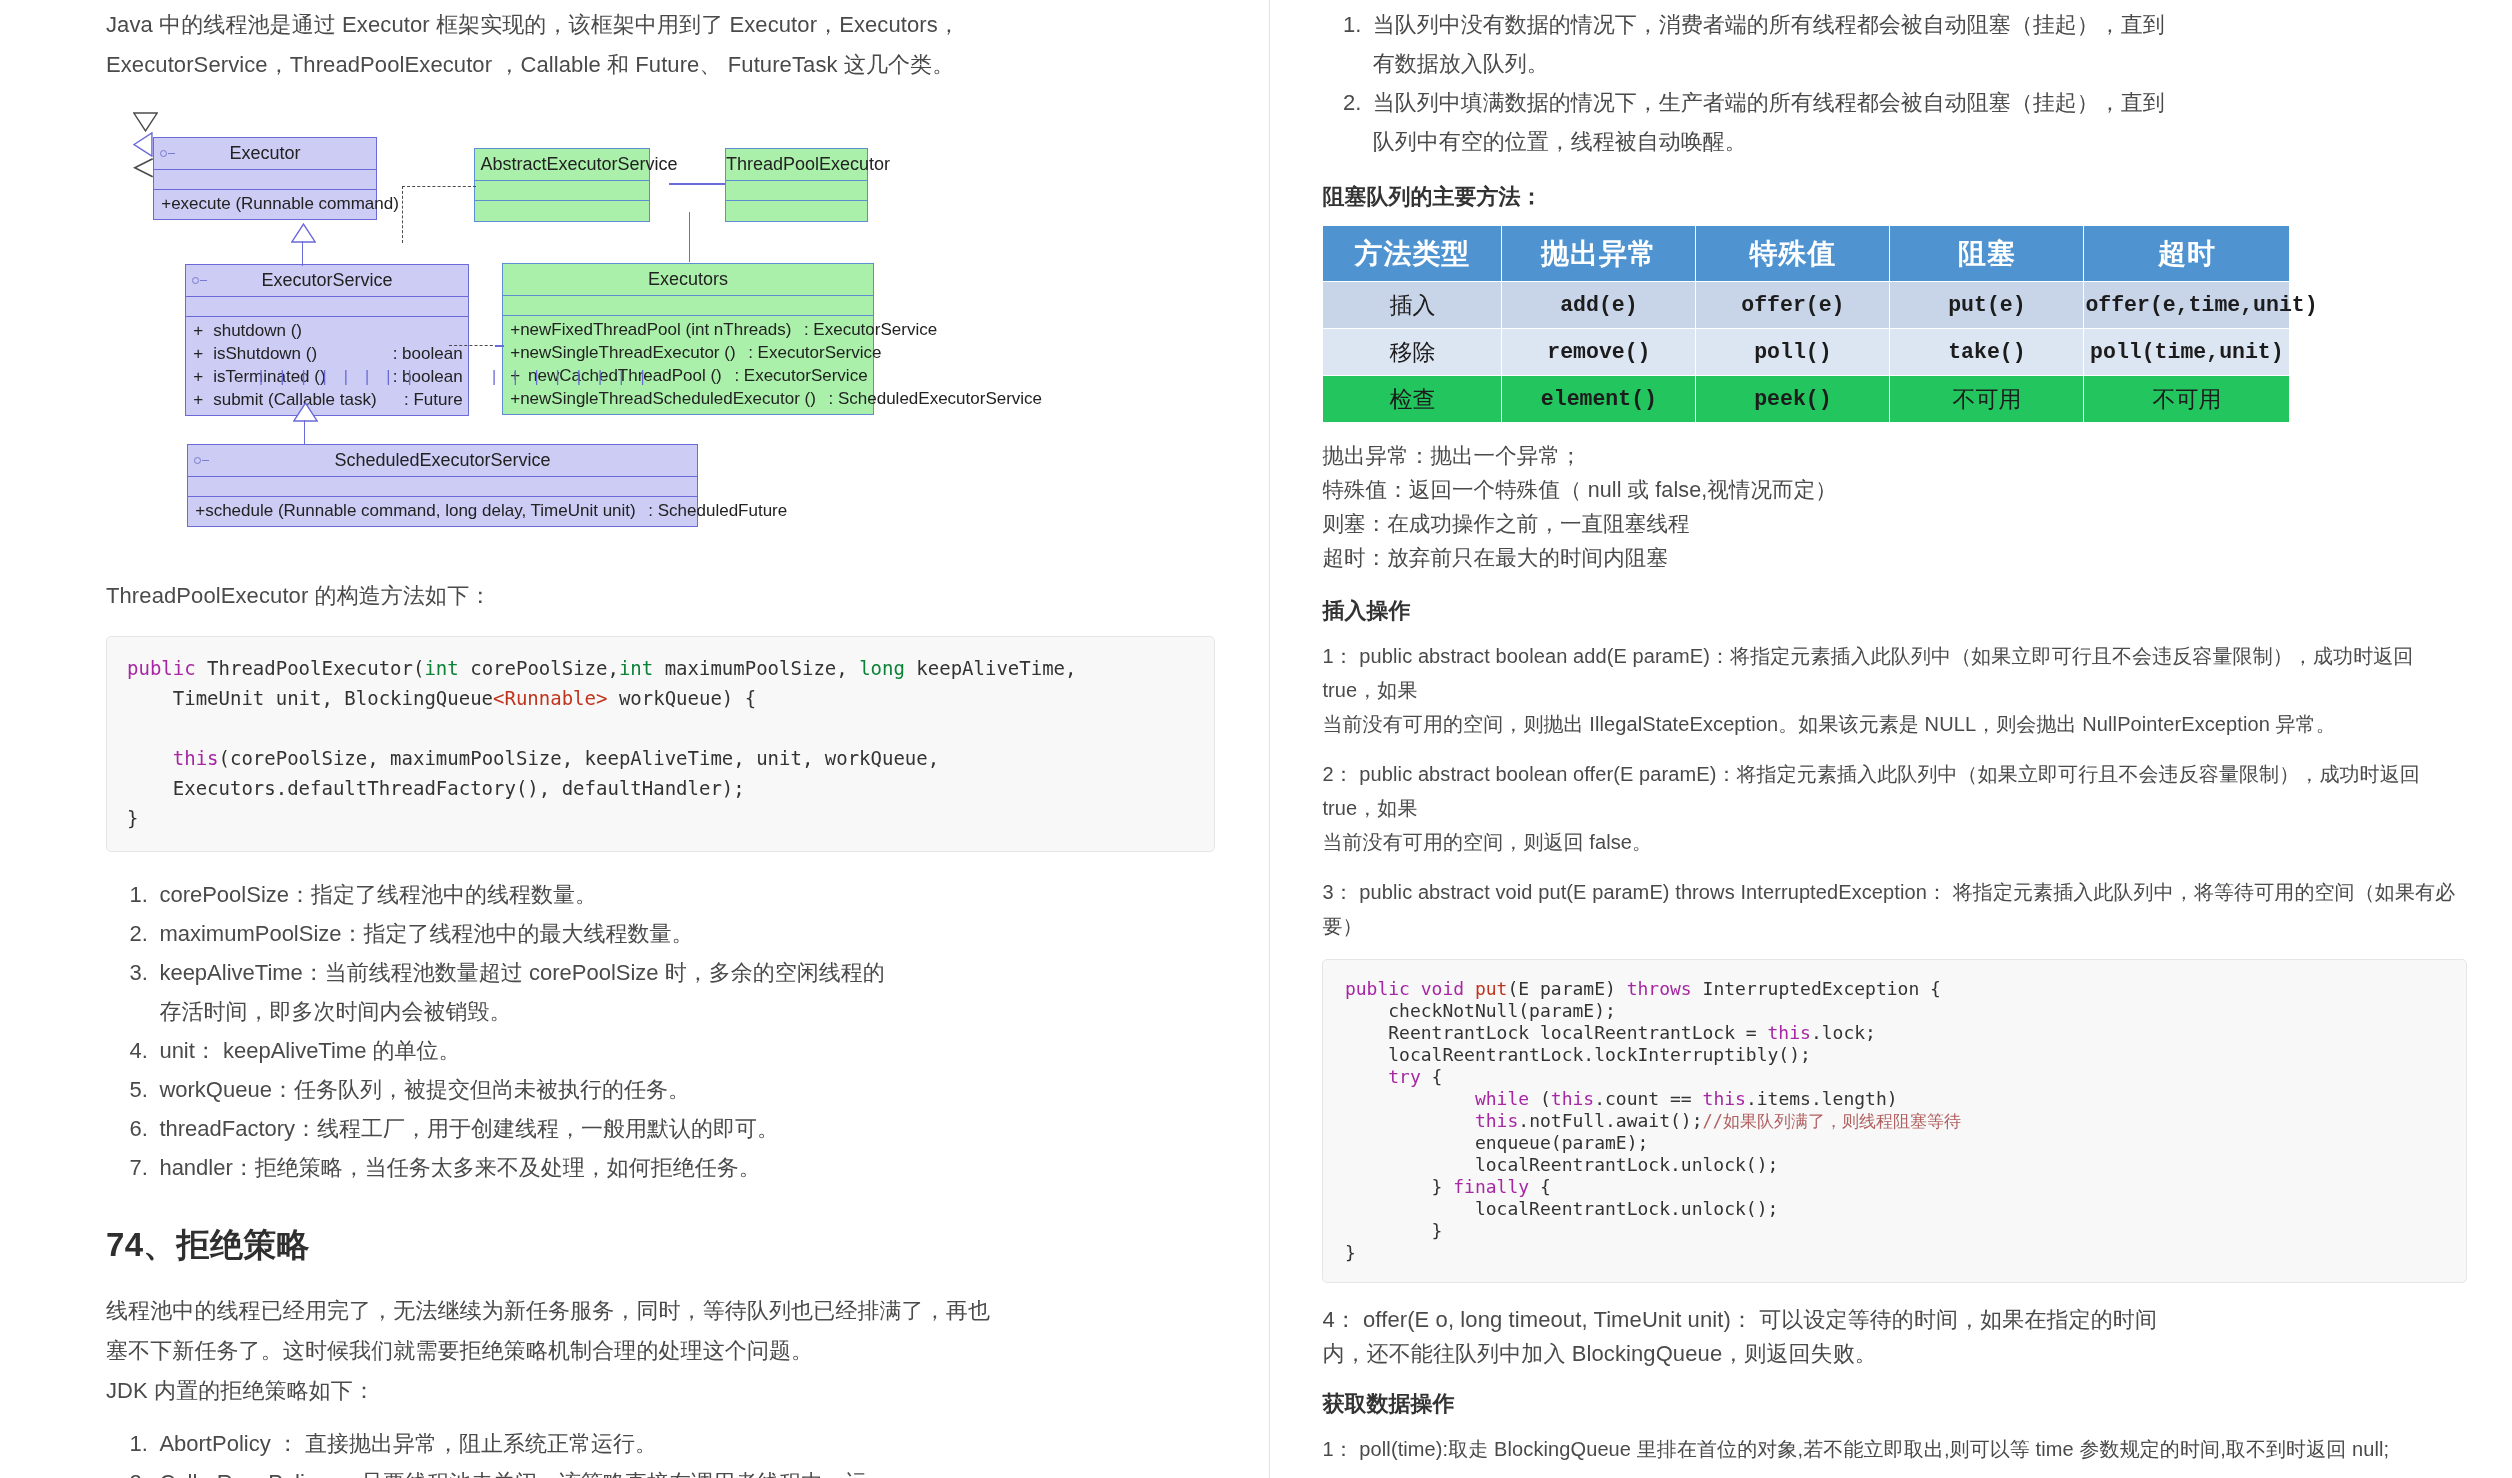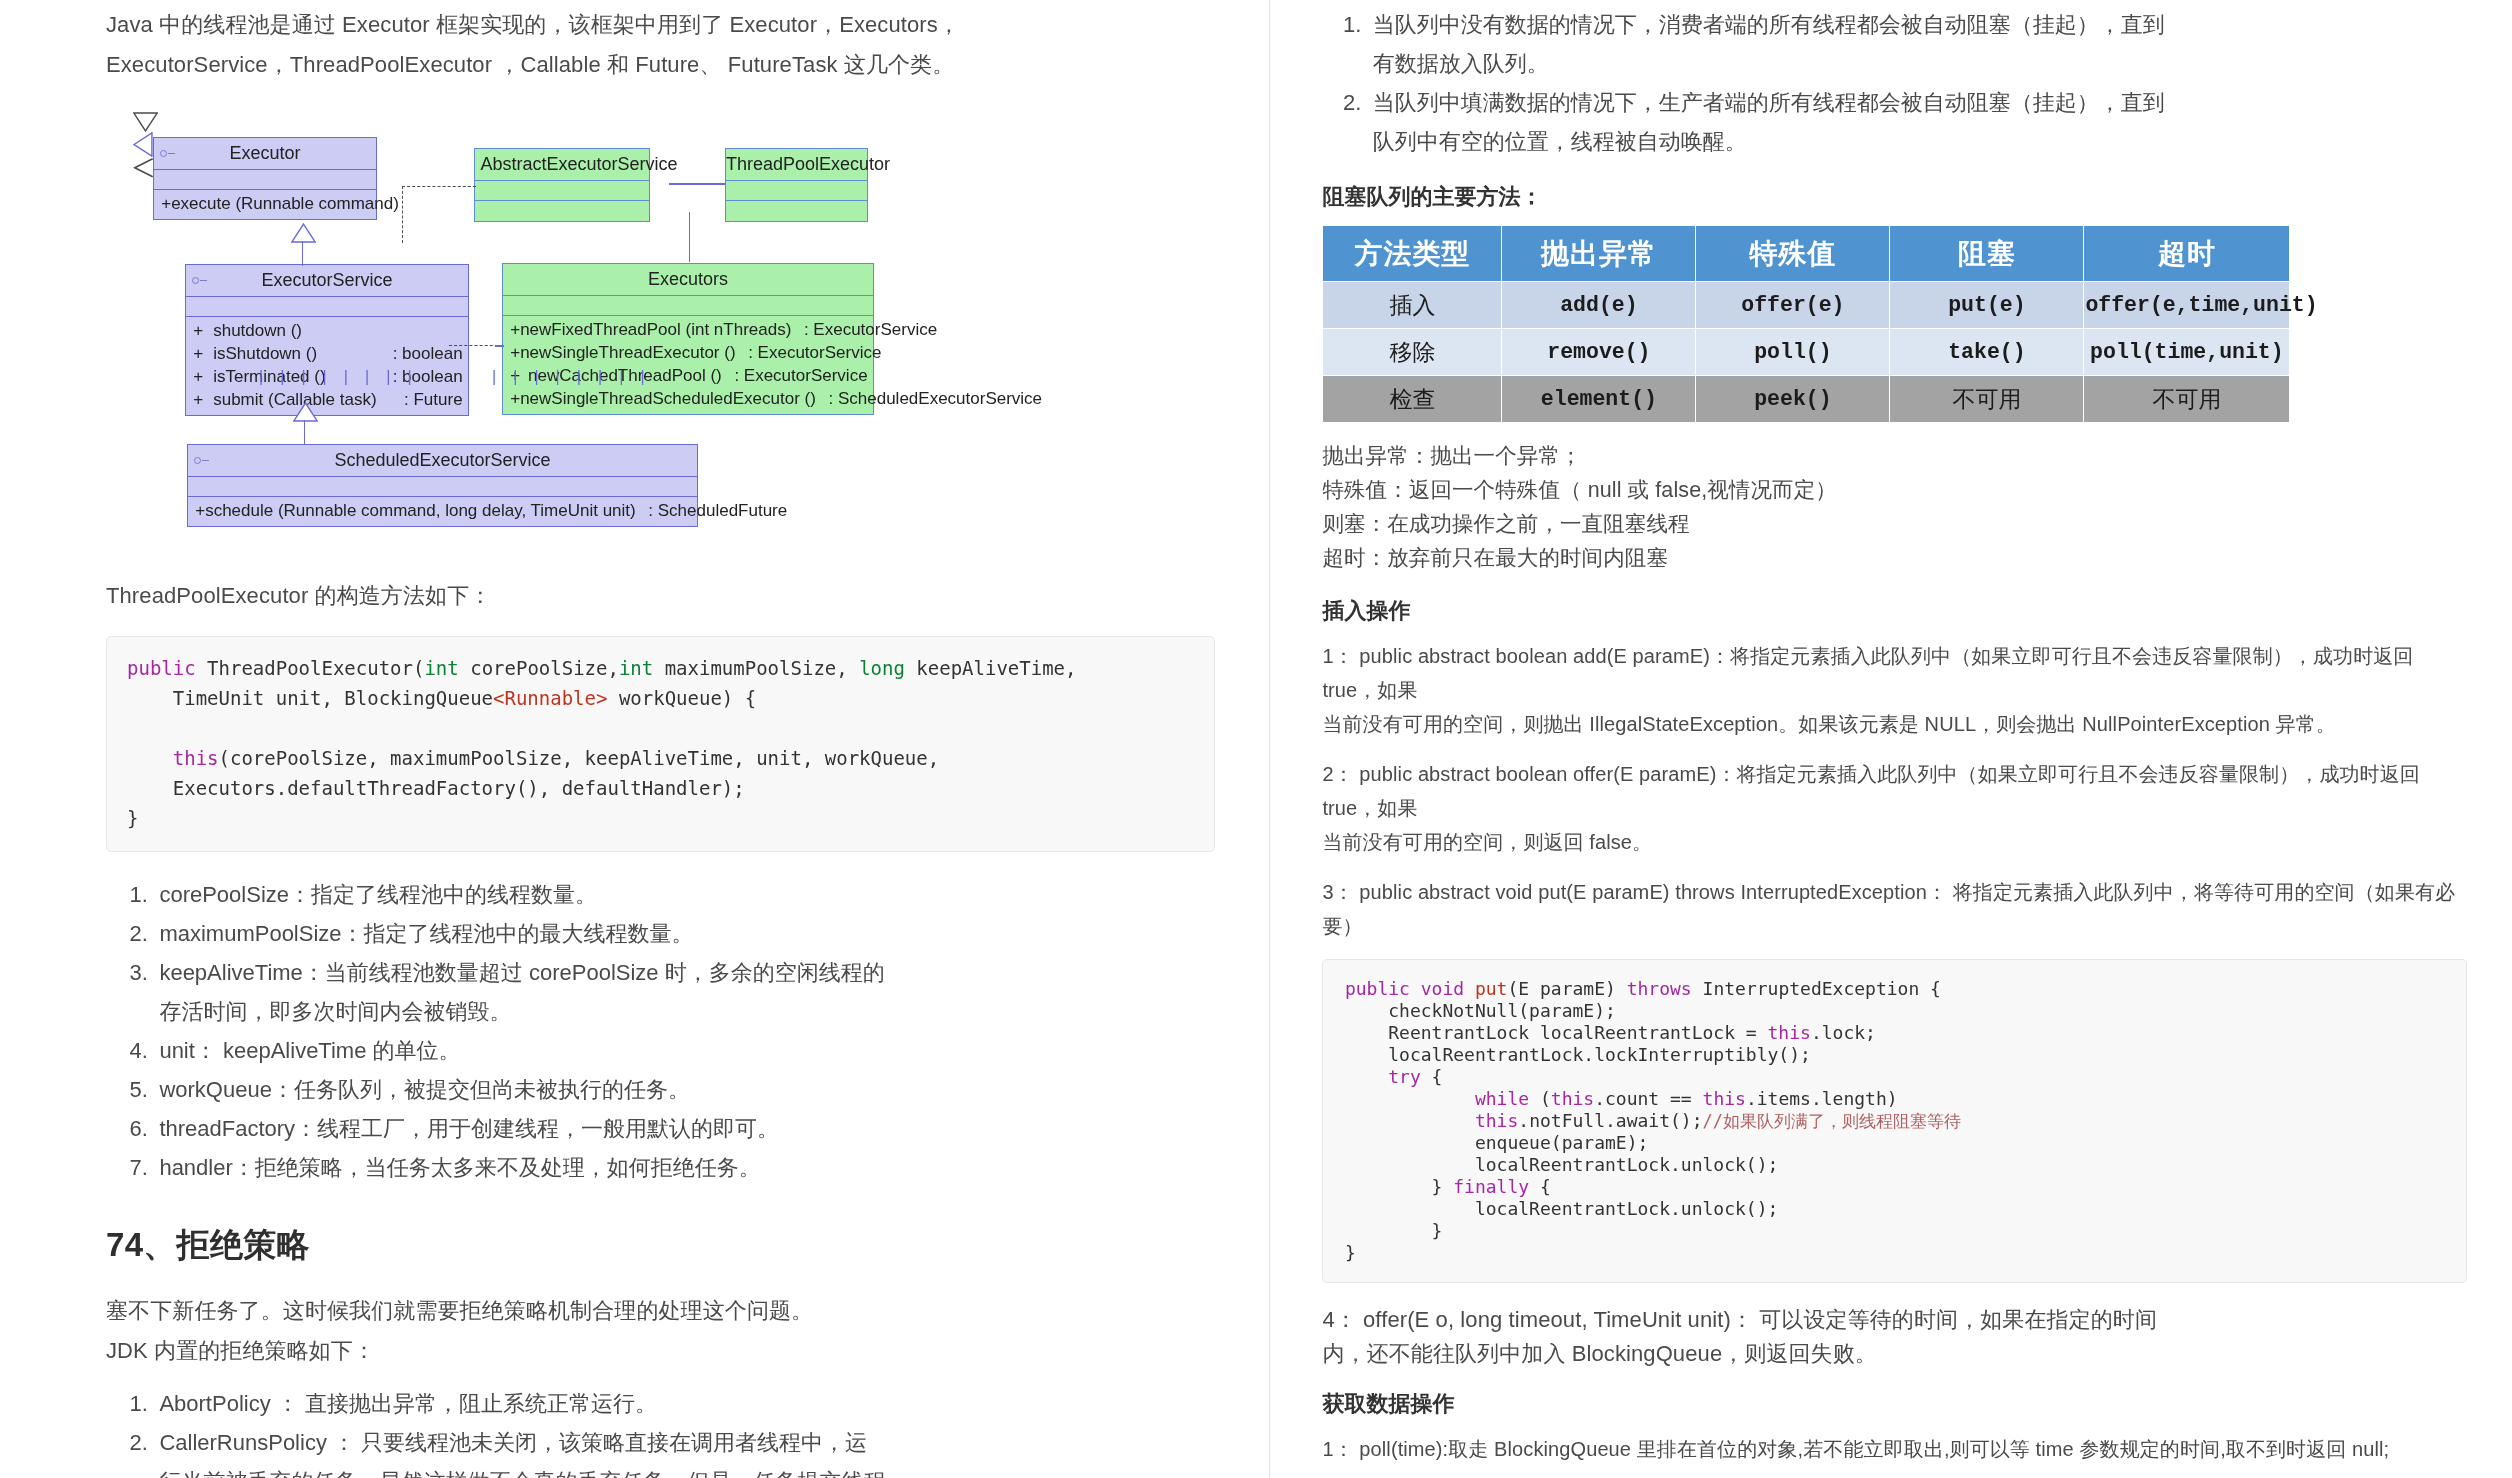--- a/index.html
+++ b/index.html
@@ -131,21 +131,21 @@
     height: 47px;
     border: 1.8px solid #ffffff;
     text-align: center;
     color: #1c1c1c;
     font-weight: bold;
     font-size: 21.5px;
     font-family: Liberation Mono, monospace;
   }
   table.bq tr.r1 td { background: #c8d5e8; }
   table.bq tr.r2 td { background: #dce6f2; }
-  table.bq tr.r3 td { background: #a3a3a3; }
+  table.bq tr.r3 td { background: #22c55e; }
   table.bq td.cn { font-size: 23px; font-weight: normal; }
   table.bq col.c1 { width: 179px; }
   table.bq col.c2 { width: 194px; }
   table.bq col.c3 { width: 194px; }
   table.bq col.c4 { width: 194px; }
   table.bq col.c5 { width: 206px; }
   .sp10 { height: 9px; }
   .sp14 { height: 12.6px; }
   .sp18 { height: 16px; }
   .sp22 { height: 20px; }
@@ -337,20 +337,21 @@
         <li>unit： keepAliveTime 的单位。</li>
         <li>workQueue：任务队列，被提交但尚未被执行的任务。</li>
         <li>threadFactory：线程工厂，用于创建线程，一般用默认的即可。</li>
         <li>handler：拒绝策略，当任务太多来不及处理，如何拒绝任务。</li>
       </ol>
 
       <div class="sp40"></div>
       <div class="h2">74、拒绝策略</div>
       <div class="sp26"></div>
       <div class="para">
+        <div>线程池中的线程已经用完了，无法继续为新任务服务，同时，等待队列也已经排满了，再也</div>
         <div>塞不下新任务了。这时候我们就需要拒绝策略机制合理的处理这个问题。</div>
         <div>JDK 内置的拒绝策略如下：</div>
       </div>
       <div class="sp14"></div>
       <ol class="list">
         <li>AbortPolicy ： 直接抛出异常，阻止系统正常运行。</li>
         <li style="max-width:735px;">CallerRunsPolicy ： 只要线程池未关闭，该策略直接在调用者线程中，运行当前被丢弃的任务。显然这样做不会真的丢弃任务，但是，任务提交线程的性能极有可能会急剧下降。</li>
 
       </ol>
 

